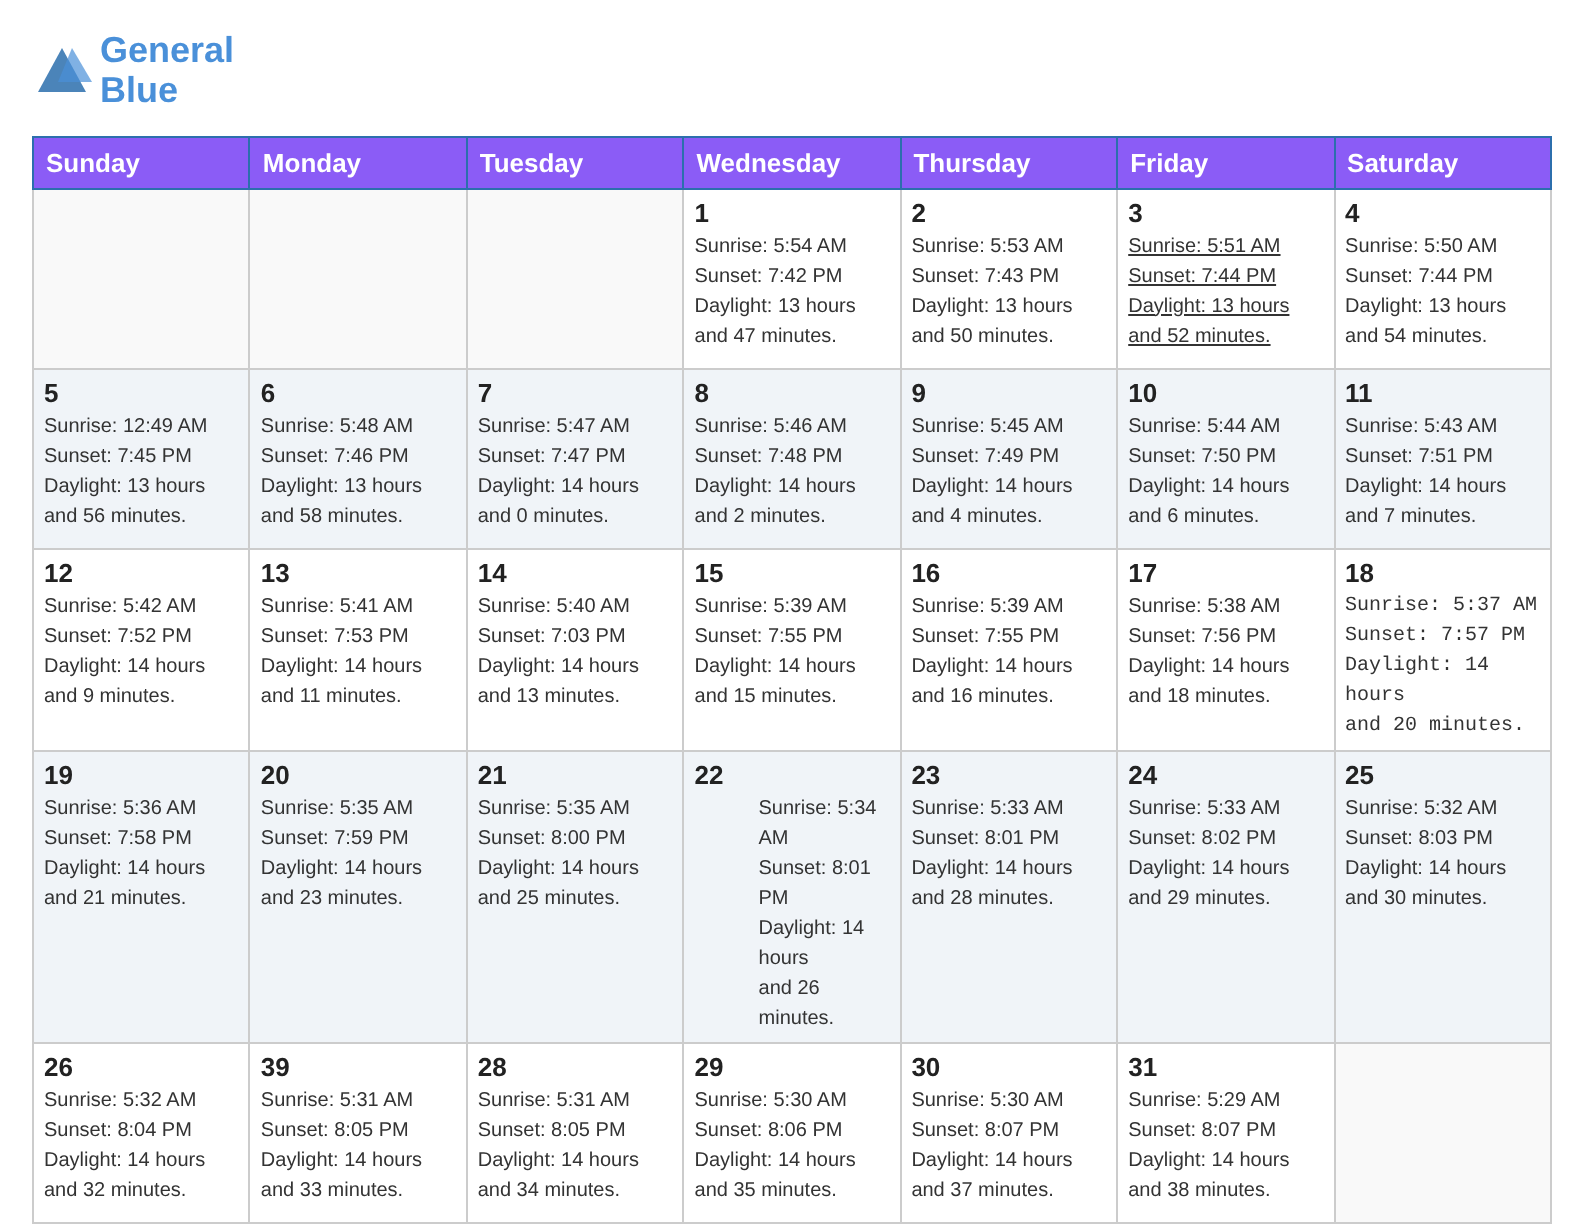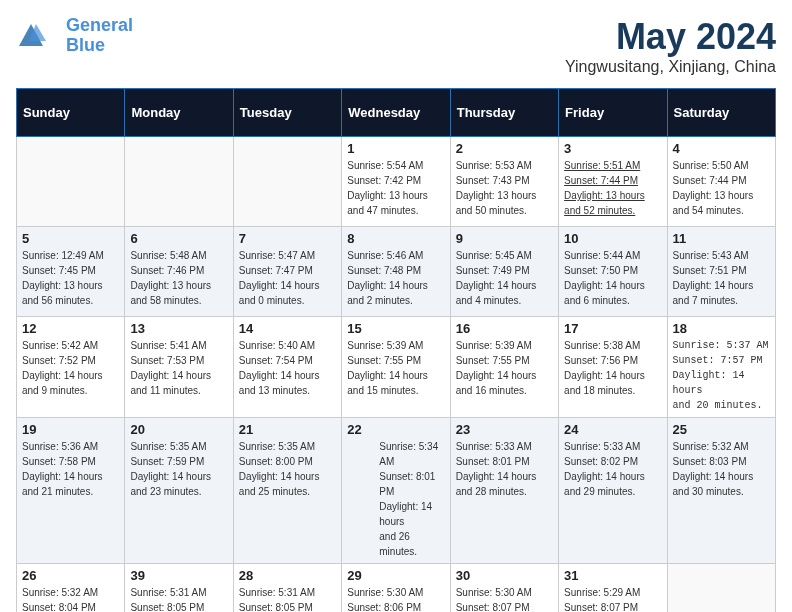--- a/index.html
+++ b/index.html
@@ -12,21 +12,21 @@
     }
     .header {
       display: flex;
       justify-content: space-between;
       align-items: flex-start;
       margin-bottom: 12px;
     }
     .logo {
       display: flex;
       align-items: center;
-      gap: 20px;
+      gap: 4px;
     }
     .logo-text {
       font-size: 18px;
       font-weight: bold;
       color: #1a3a5c;
       line-height: 1.1;
     }
     .logo-text span {
       color: #4a90d9;
     }
@@ -45,24 +45,24 @@
     .location-title {
       font-size: 16px;
       color: #333;
     }
     table {
       width: 100%;
       border-collapse: collapse;
       table-layout: fixed;
     }
     th {
-      background-color: #0f172a;
+      background-color: #8b5cf6;
       color: #fff;
       text-align: left;
-      padding: 16px 6px;
+      padding: 5px 6px;
       font-size: 13px;
       border: 1px solid #2c6fad;
     }
     td {
       border: 1px solid #ccc;
       vertical-align: top;
       padding: 4px 5px;
       font-size: 10.5px;
       color: #222;
       height: 90px;
@@ -92,24 +92,20 @@
   <div class="logo">
     <svg class="logo-icon" viewBox="0 0 30 30">
       <polygon points="15,3 27,25 3,25" fill="#2c6fad" opacity="0.85"></polygon>
       <polygon points="20,3 30,20 13,20" fill="#4a90d9" opacity="0.7"></polygon>
     </svg>
     <div class="logo-text">
       <div><span>General</span></div>
       <div><span style="color:#4a90d9">Blue</span></div>
     </div>
   </div>
-  <div class="title-block">
-    <div class="month-title">May 2024</div>
-    <div class="location-title">Yingwusitang, Xinjiang, China</div>
-  </div>
 </div>
 
 <table>
   <thead>
     <tr>
     <th>Sunday</th>
         <th>Monday</th>
         <th>Tuesday</th>
         <th>Wednesday</th>
         <th>Thursday</th>
@@ -213,21 +209,21 @@
         <td>
           <span class="day-num">13</span>
           <div class="cell-info" style="white-space: pre-line;">Sunrise: 5:41 AM
 Sunset: 7:53 PM
 Daylight: 14 hours
 and 11 minutes.</div>
         </td>
         <td>
           <span class="day-num">14</span>
           <div class="cell-info" style="white-space: pre-line;">Sunrise: 5:40 AM
-Sunset: 7:54 PM
+Sunset: 7:03 PM
 Daylight: 14 hours
 and 13 minutes.</div>
         </td>
         <td>
           <span class="day-num">15</span>
           <div class="cell-info" style="white-space: pre-line;">Sunrise: 5:39 AM
 Sunset: 7:55 PM
 Daylight: 14 hours
 and 15 minutes.</div>
         </td>

